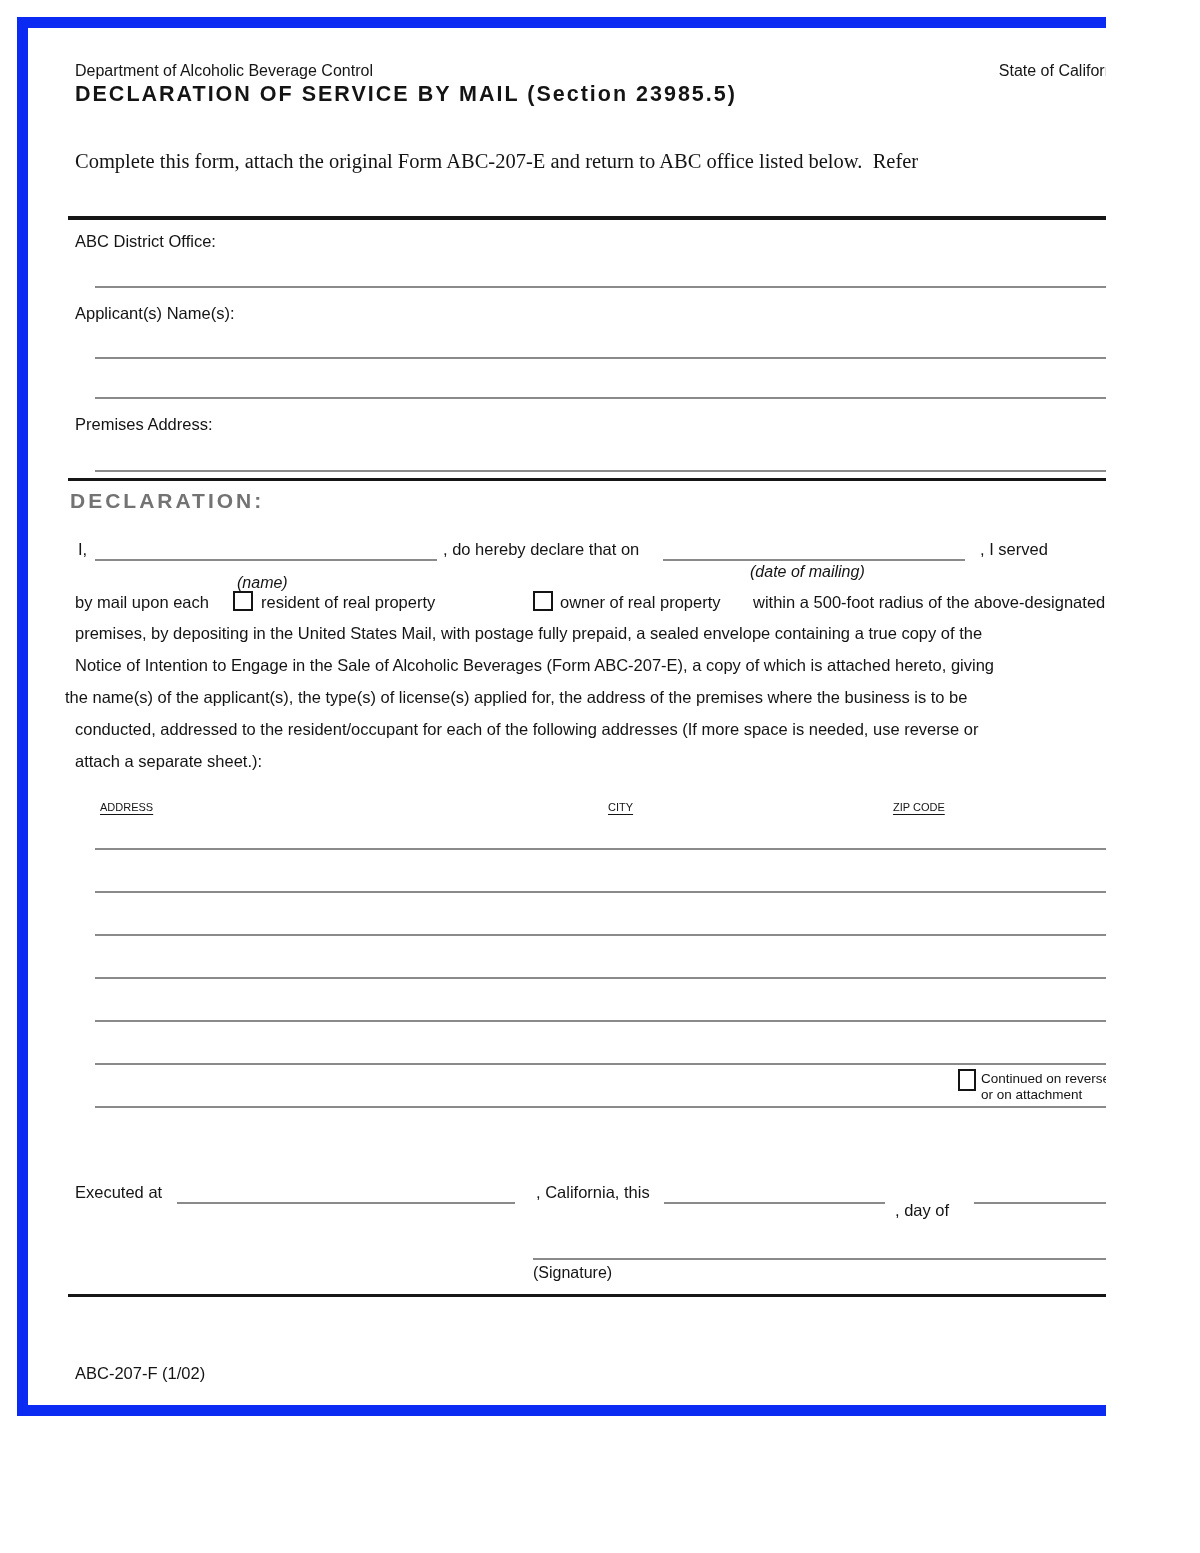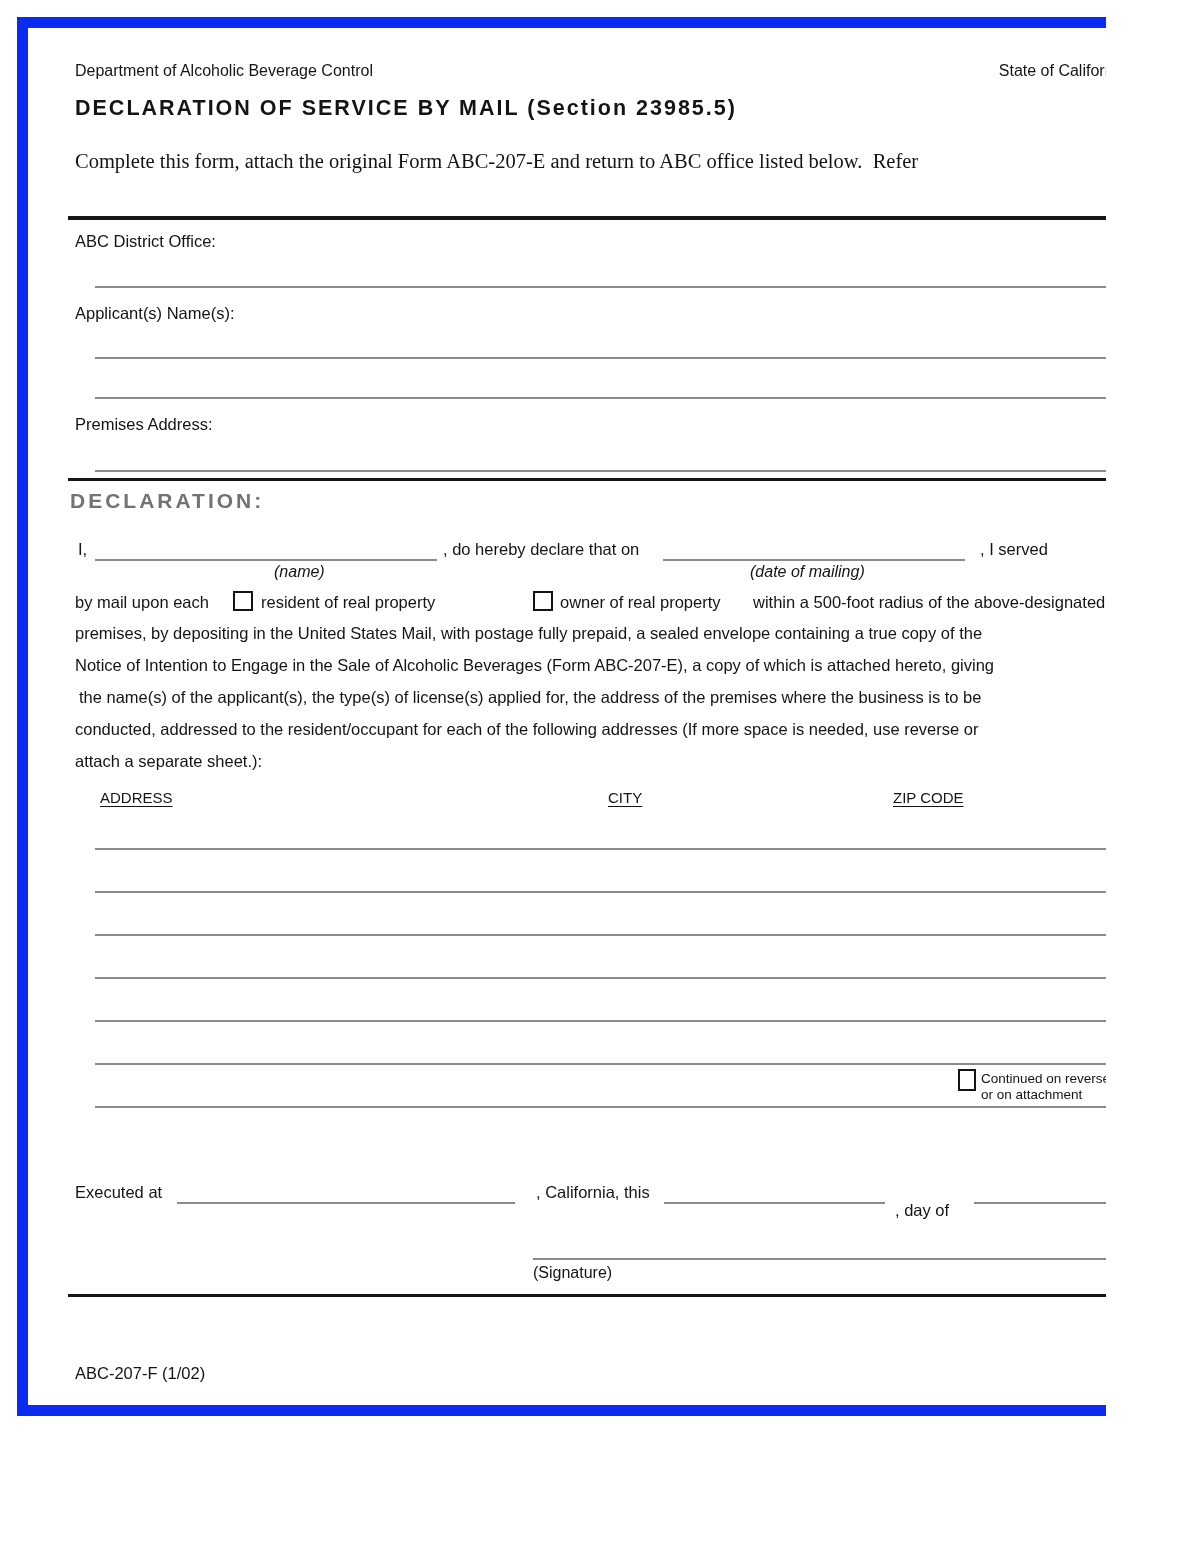--- a/index.html
+++ b/index.html
@@ -22,36 +22,36 @@
   .fill-line { height:0; border-top:2px solid #8a8a8a; }
 
   .label { font-size:16.5px; color:#141414; }
   .sec-head { font-size:21px; font-weight:bold; letter-spacing:3px; color:#737373; }
   .body-text { font-size:16.5px; color:#141414; }
   .caption { font-size:16px; font-style:italic; color:#141414; }
 
   .checkbox { position:absolute; width:20px; height:20px; border:2.5px solid #141414; background:#ffffff; }
   .checkbox-small { position:absolute; width:18px; height:22px; border:2px solid #141414; background:#ffffff; }
 
-  .col-head { font-size:15px; color:#141414; text-decoration:underline; text-underline-offset:3px; }
+  .col-head { font-size:11px; color:#141414; text-decoration:underline; text-underline-offset:3px;margin-top:12px; }
   .small-note { font-size:13.5px; line-height:16px; color:#141414; white-space:pre; }
 
   .perjury { font-size:17px; font-weight:bold; font-style:italic; letter-spacing:0.4px; color:#141414; }
   .sig-caption { font-size:16px; color:#141414; text-align:left; }
 </style>
 </head>
 <body>
 
 <div class="canvas">
   <div class="frame">
     <div class="content">
 
       <div class="abs hdr-small" style="left:47px; top:34px;">Department of Alcoholic Beverage Control</div>
       <div class="abs hdr-small" style="right:50px; top:34px;">State of California</div>
-      <div class="abs title" style="left:47px; top:54px;margin-top:14px;">DECLARATION OF SERVICE BY MAIL (Section 23985.5)</div>
+      <div class="abs title" style="left:47px; top:54px;">DECLARATION OF SERVICE BY MAIL (Section 23985.5)</div>
 
       <div class="abs serif-line" style="left:47px; top:122px;">Complete this form, attach the original Form ABC-207-E and return to ABC office listed below.  Refer</div>
 
       <div class="abs rule-double" style="left:40px; top:188px; width:1064px;"></div>
 
       <div class="abs label" style="left:47px; top:204px;">ABC District Office:</div>
       <div class="abs fill-line" style="left:67px; top:258px; width:1033px;"></div>
 
       <div class="abs label" style="left:47px; top:276px;">Applicant(s) Name(s):</div>
       <div class="abs fill-line" style="left:67px; top:329px; width:1033px;"></div>
@@ -62,33 +62,33 @@
 
       <div class="abs rule-heavy" style="left:40px; top:450px; width:1064px;"></div>
       <div class="abs sec-head" style="left:42px; top:461px;">DECLARATION:</div>
 
       <div class="abs body-text" style="left:50px; top:512px;">I,</div>
       <div class="abs fill-line" style="left:67px; top:531px; width:342px;"></div>
       <div class="abs body-text" style="left:415px; top:512px;">, do hereby declare that on</div>
       <div class="abs fill-line" style="left:635px; top:531px; width:302px;"></div>
       <div class="abs body-text" style="left:952px; top:512px;">, I served</div>
 
-      <div class="abs caption" style="left:209px; top:535px;margin-left:37px;">(name)</div>
+      <div class="abs caption" style="left:209px; top:546px;">(name)</div>
       <div class="abs caption" style="left:722px; top:535px;">(date of mailing)</div>
 
       <div class="abs body-text" style="left:47px; top:565px;">by mail upon each</div>
       <div class="checkbox" style="left:205px; top:563px;"></div>
       <div class="abs body-text" style="left:233px; top:565px;">resident of real property</div>
       <div class="checkbox" style="left:505px; top:563px;"></div>
       <div class="abs body-text" style="left:532px; top:565px;">owner of real property</div>
       <div class="abs body-text" style="left:725px; top:565px;">within a 500-foot radius of the above-designated</div>
 
       <div class="abs body-text" style="left:47px; top:596px;text-align:right;">premises, by depositing in the United States Mail, with postage fully prepaid, a sealed envelope containing a true copy of the</div>
       <div class="abs body-text" style="left:47px; top:628px;">Notice of Intention to Engage in the Sale of Alcoholic Beverages (Form ABC-207-E), a copy of which is attached hereto, giving</div>
-      <div class="abs body-text" style="left:51px; top:660px;">the name(s) of the applicant(s), the type(s) of license(s) applied for, the address of the premises where the business is to be</div>
+      <div class="abs body-text" style="left:37px; top:660px;">the name(s) of the applicant(s), the type(s) of license(s) applied for, the address of the premises where the business is to be</div>
       <div class="abs body-text" style="left:47px; top:692px;">conducted, addressed to the resident/occupant for each of the following addresses (If more space is needed, use reverse or</div>
       <div class="abs body-text" style="left:47px; top:724px;">attach a separate sheet.):</div>
 
       <div class="abs col-head" style="left:72px; top:761px;">ADDRESS</div>
       <div class="abs col-head" style="left:580px; top:761px;">CITY</div>
       <div class="abs col-head" style="left:865px; top:761px;">ZIP CODE</div>
 
       <div class="abs fill-line" style="left:67px; top:820px; width:1033px;"></div>
       <div class="abs fill-line" style="left:67px; top:863px; width:1033px;"></div>
       <div class="abs fill-line" style="left:67px; top:906px; width:1033px;"></div>

